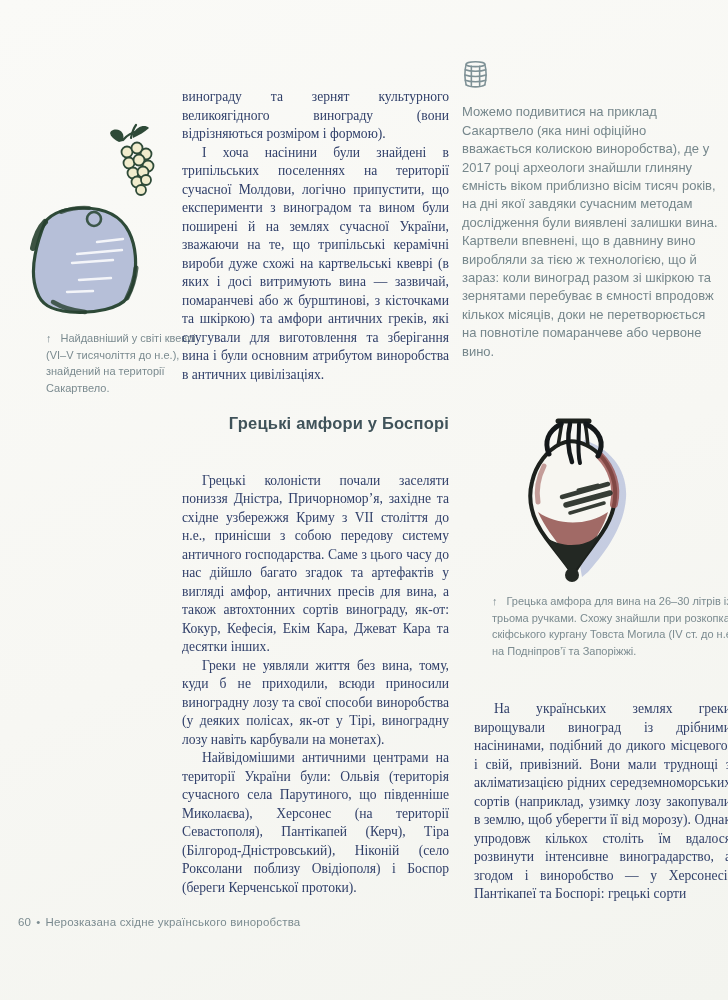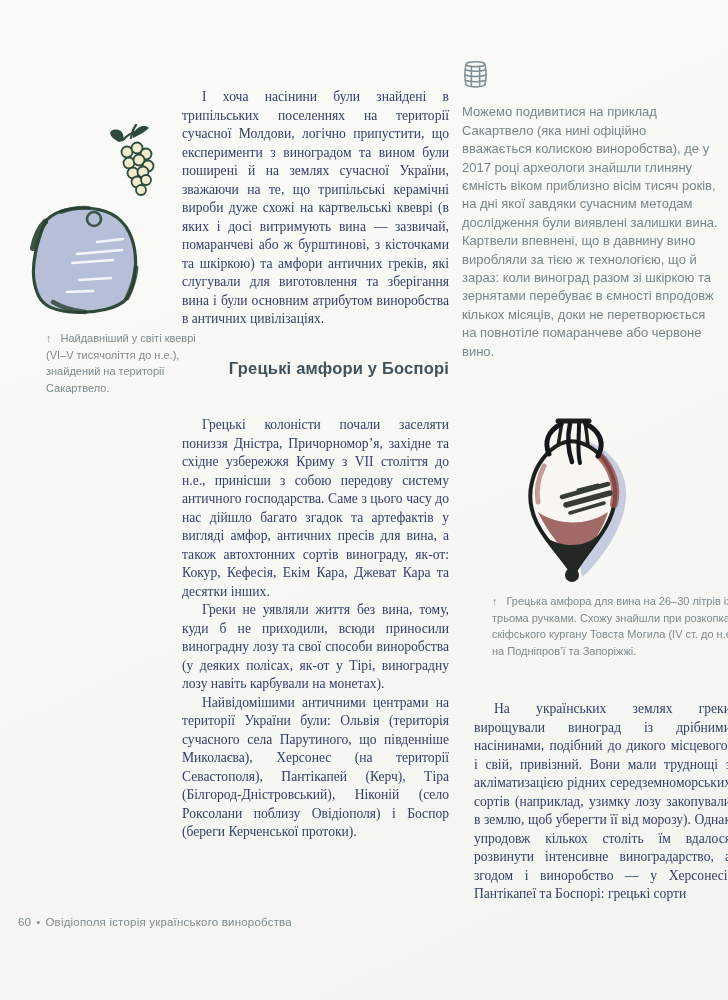--- a/index.html
+++ b/index.html
@@ -100,20 +100,21 @@
         </g>
       </g>
     </svg>
   </div>
 
   <div class="caption kvevri-caption">
     <span class="arrow">↑</span><span>Найдавніший у світі квеврі (VI–V тисячоліття до н.е.), знайдений на території Сакартвело.</span>
   </div>
 
   <div class="main-col">
+    <p class="para no-indent">винограду та зернят культурного великоягідного винограду (вони відрізняються розміром і формою).</p>
     <p class="para">І хоча насінини були знайдені в трипільських поселеннях на території сучасної Молдови, логічно припустити, що експерименти з виноградом та вином були поширені й на землях сучасної України, зважаючи на те, що трипільські керамічні вироби дуже схожі на картвельські квеврі (в яких і досі витримують вина — зазвичай, помаранчеві або ж бурштинові, з кісточками та шкіркою) та амфори античних греків, які слугували для виготовлення та зберігання вина і були основним атрибутом виноробства в античних цивілізаціях.</p>
     <h2 class="section-heading">Грецькі амфори у Боспорі</h2>
     <p class="para">Грецькі колоністи почали заселяти пониззя Дністра, Причорномор’я, західне та східне узбережжя Криму з VII століття до н.е., принісши з собою передову систему античного господарства. Саме з цього часу до нас дійшло багато згадок та артефактів у вигляді амфор, античних пресів для вина, а також автохтонних сортів винограду, як-от: Кокур, Кефесія, Екім Кара, Джеват Кара та десятки інших.</p>
     <p class="para">Греки не уявляли життя без вина, тому, куди б не приходили, всюди приносили виноградну лозу та свої способи виноробства (у деяких полісах, як-от у Тірі, виноградну лозу навіть карбували на монетах).</p>
     <p class="para">Найвідомішими античними центрами на території України були: Ольвія (територія сучасного села Парутиного, що південніше Миколаєва), Херсонес (на території Севастополя), Пантікапей (Керч), Тіра (Білгород-Дністровський), Ніконій (село Роксолани поблизу Овідіополя) і Боспор (береги Керченської протоки).</p>
   </div>
 
   <div class="sidebar-note">
     <span class="icon-wrap">
       <svg width="27" height="29" viewBox="0 0 26 28" fill="none" stroke="#7e9196" stroke-width="1.5" stroke-linecap="round">
@@ -162,16 +163,16 @@
     </svg>
   </div>
 
   <div class="caption amphora-caption">
     <span class="arrow">↑</span><span>Грецька амфора для вина на 26–30 літрів із трьома ручками. Схожу знайшли при розкопках скіфського кургану Товста Могила (IV ст. до н.е.) на Подніпров’ї та Запоріжжі.</span>
   </div>
 
   <p class="sidebar-para">На українських землях греки вирощували виноград із дрібними насінинами, подібний до дикого місцевого, і свій, привізний. Вони мали труднощі з акліматизацією рідних середземноморських сортів (наприклад, узимку лозу закопували в землю, щоб уберегти її від морозу). Однак упродовж кількох століть їм вдалося розвинути інтенсивне виноградарство, а згодом і виноробство — у Херсонесі, Пантікапеї та Боспорі: грецькі сорти</p>
 
   <div class="page-footer">
-    <span>60</span><span class="sep">•</span><span>Овідіополя історія українського виноробства</span>
+    <span>60</span><span class="sep">•</span><span>Нерозказана східне українського виноробства</span>
   </div>
 
 </div>
 
 </body></html>

